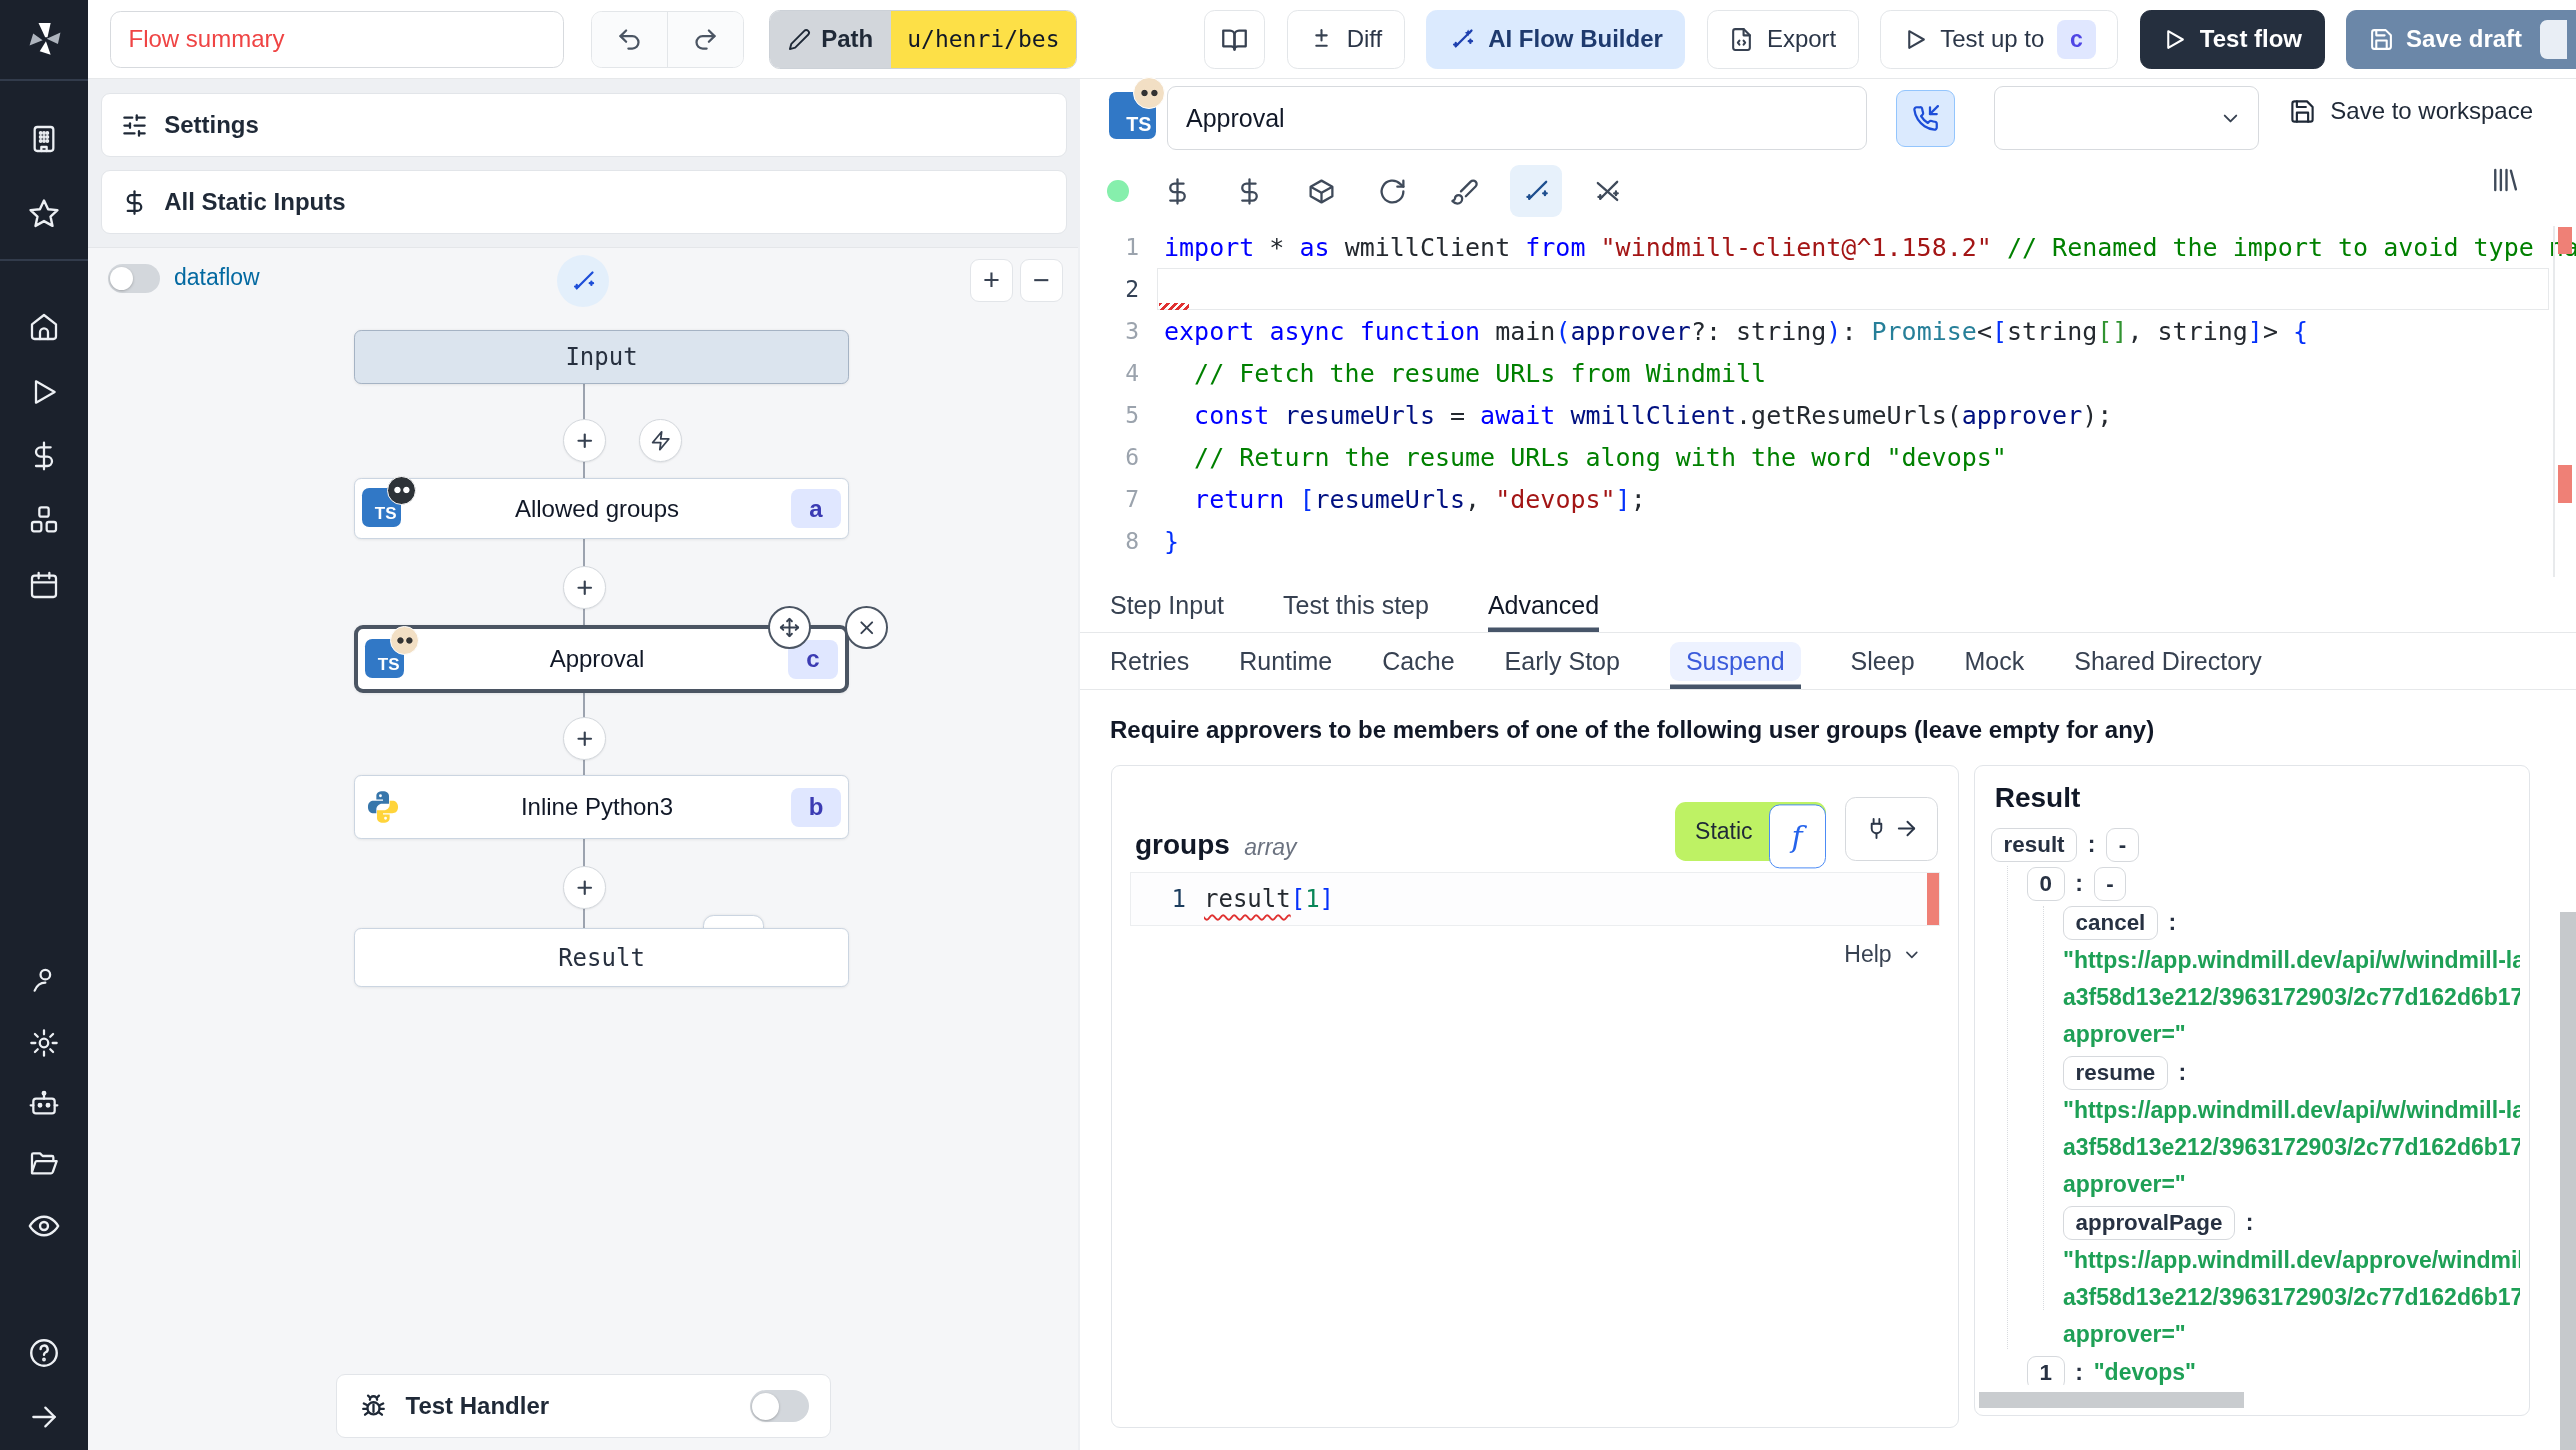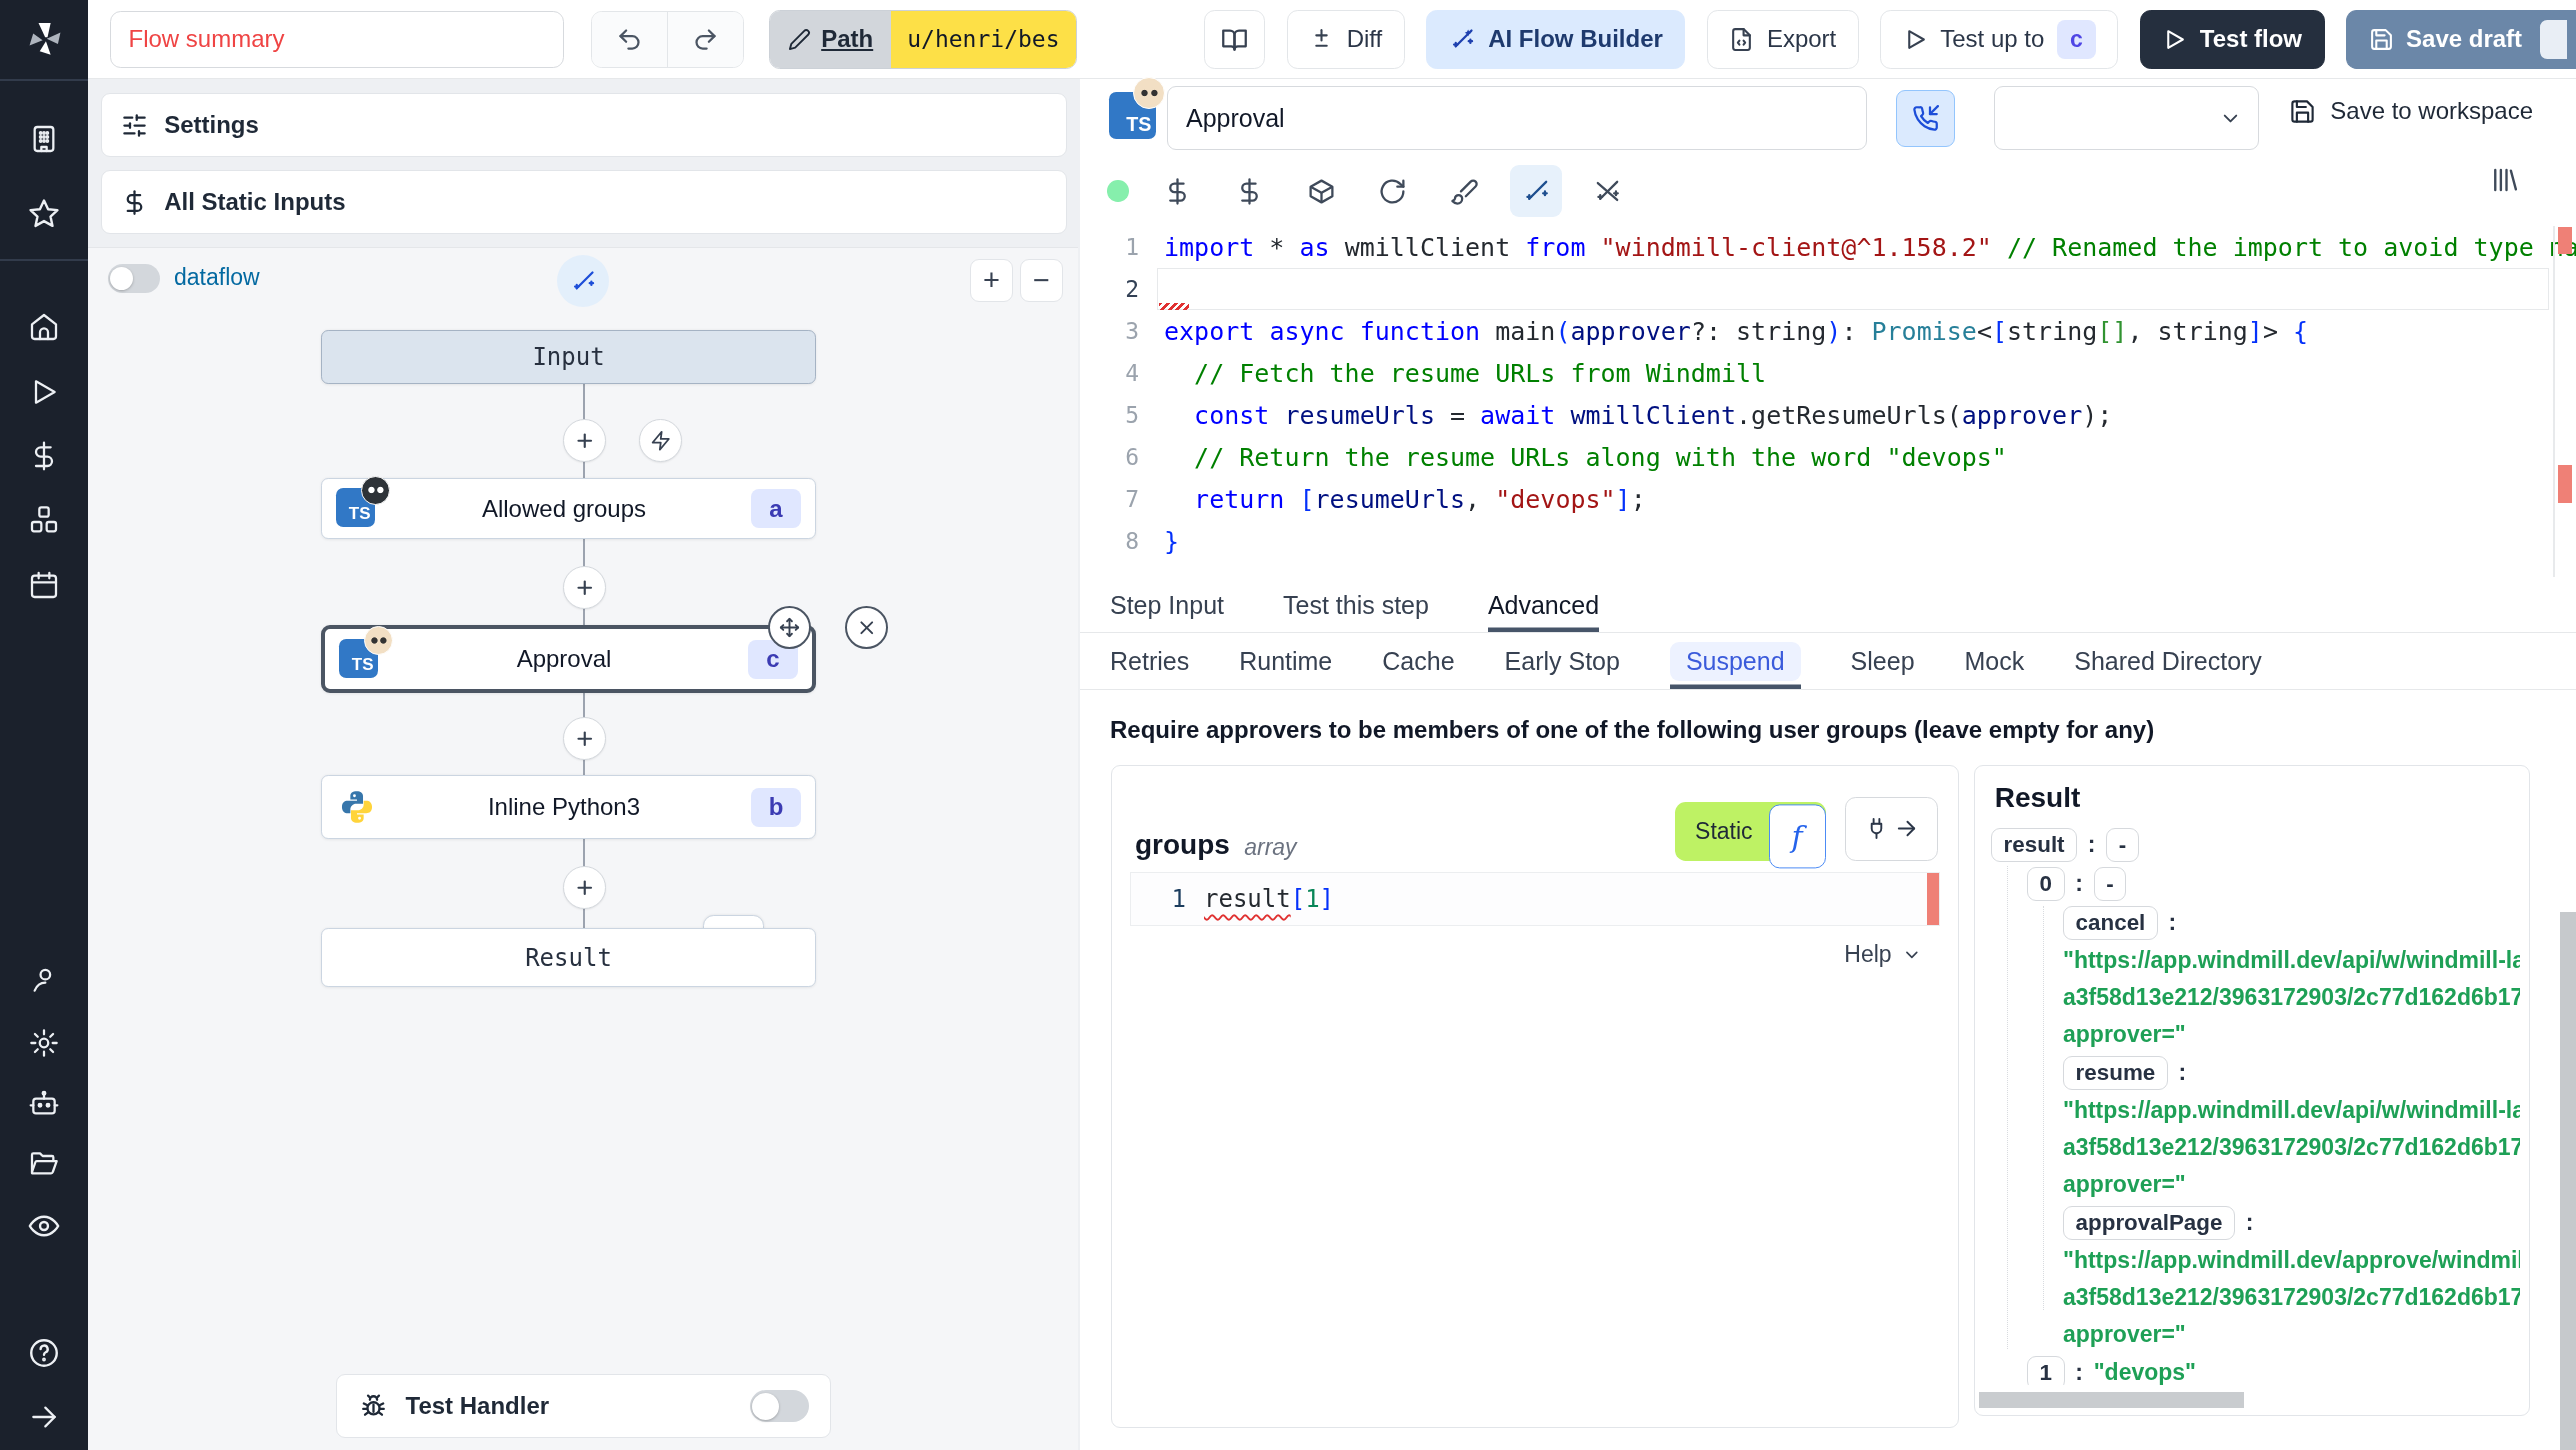--- a/index.html
+++ b/index.html
@@ -7,21 +7,21 @@
   svg{display:block;}
   
   #topbar{position:absolute;left:88px;top:0;right:0;height:79px;background:#fff;border-bottom:1.8px solid #e6e8ea;display:flex;align-items:center;padding:0 0 0 21.5px;box-sizing:border-box;overflow:hidden;}
   .inputbox{height:57px;border:1.8px solid #d7dade;border-radius:10.7px;background:#fff;font-size:24px;color:#ef4444;padding:0 18px;box-sizing:border-box;font-family:"Liberation Sans",sans-serif;}
   .btn{display:inline-flex;align-items:center;gap:12.5px;height:59px;border:1.8px solid #e3e6e9;border-radius:10.7px;background:#fff;color:#2b3648;font-size:24px;padding:0 21.5px;box-sizing:border-box;white-space:nowrap;}
   .btn .ic{color:#374151;}
   .btn-group{display:inline-flex;border:1.8px solid #e3e6e9;border-radius:10.7px;overflow:hidden;}
   .btn-group>div{display:flex;align-items:center;justify-content:center;width:75px;height:55px;background:#fafbfc;color:#4b5563;}
   .btn-group>div:first-child{border-right:1.8px solid #e3e6e9;}
   #path-group{display:inline-flex;border:1.8px solid #ccd1d7;border-radius:10.7px;overflow:hidden;height:59px;box-sizing:border-box;}
-  #path-left{display:flex;align-items:center;gap:10.7px;background:#d2d6db;padding:0 18px;font-size:24px;font-weight:bold;color:#1f2937;text-decoration:underline;}
+  #path-left{display:flex;align-items:center;gap:10.7px;background:#d2d6db;padding:0 18px;font-size:24px;font-weight:bold;color:#1f2937;}
   #path-right{display:flex;align-items:center;background:#fde047;padding:0 16px;font-family:"DejaVu Sans Mono",monospace;font-size:23px;color:#111827;}
   .btn-ai{background:#dbeafe;border-color:#dbeafe;color:#1e3a6e;font-weight:bold;}
   .btn-ai .ic{color:#1e40af;}
   .btn-dark{background:#252f3e;border-color:#252f3e;color:#fff;font-weight:bold;}
   .btn-dark .ic{color:#fff;}
   .btn-save{background:#6b87a8;border-color:#6b87a8;color:#fff;font-weight:bold;}
   .btn-save .ic{color:#fff;}
   .mini-badge{display:inline-flex;align-items:center;justify-content:center;min-width:39px;height:39px;border-radius:8px;background:#e0e7ff;color:#4f46e5;font-weight:bold;font-size:23px;}
   
   #sidebar{position:absolute;left:0;top:0;width:88px;height:1451px;background:#1b212c;}
@@ -30,21 +30,21 @@
   
   #leftpanel{position:absolute;left:88px;top:79px;width:993px;bottom:0;background:#eef0f3;border-right:1.8px solid #e3e5e8;box-sizing:border-box;}
   .panel-card{position:absolute;left:12.5px;width:966px;height:64px;background:#fff;border:1.8px solid #e2e5e9;border-radius:9px;display:flex;align-items:center;gap:16px;padding:0 19.7px;box-sizing:border-box;font-size:24px;font-weight:bold;color:#1f2937;}
   #canvas{position:absolute;left:0;right:1.8px;top:168px;bottom:0;background:#f5f6f8;border-top:1.8px solid #e4e6e9;}
   .toggle{position:relative;border-radius:894px;background:#d3d7dc;}
   .toggle .knob{position:absolute;left:2.7px;top:2.7px;background:#fff;border-radius:50%;box-shadow:0 0.9px 2.7px rgba(0,0,0,.25);}
   #dataflow-row{position:absolute;left:19.7px;top:16px;display:flex;align-items:flex-start;gap:14.3px;font-size:23px;color:#0369a1;}
   #wand-fab{position:absolute;left:469px;top:7.2px;width:52px;height:52px;border-radius:50%;background:#e3effb;display:flex;align-items:center;justify-content:center;color:#1d4ed8;}
   .zoombtn{position:absolute;top:10.7px;width:41px;height:41px;background:#fff;border:1.8px solid #e2e5e9;border-radius:9px;font-size:29px;color:#374151;display:flex;align-items:center;justify-content:center;}
   #connector{position:absolute;left:495px;top:134px;width:1.8px;height:549px;background:#9ca3af;}
-  .node{position:absolute;left:233px;width:495px;background:#fff;border:1.8px solid #cbd5e1;border-radius:7.2px;box-shadow:0 0.9px 2.7px rgba(0,0,0,.07);display:flex;align-items:center;padding:0 14px;box-sizing:border-box;}
+  .node{position:absolute;left:266px;width:495px;background:#fff;border:1.8px solid #cbd5e1;border-radius:7.2px;box-shadow:0 0.9px 2.7px rgba(0,0,0,.07);display:flex;align-items:center;padding:0 7px;box-sizing:border-box;}
   .node-io{justify-content:center;font-family:"DejaVu Sans Mono",monospace;font-size:24px;color:#27303f;}
   .node-label{flex:1;text-align:center;font-size:24px;color:#111827;}
   .node-badge{display:inline-flex;align-items:center;justify-content:center;width:50px;height:39px;border-radius:8px;background:#e0e7ff;color:#3b3bb3;font-weight:bold;font-size:24px;}
   .lang-wrap{position:relative;width:41px;height:41px;flex:none;}
   .ts-badge{width:39px;height:39px;border-radius:7.2px;background:#3178c6;color:#fff;font-weight:bold;font-size:17px;display:flex;align-items:flex-end;justify-content:flex-end;padding:0 4.5px 2.7px 0;box-sizing:border-box;}
   .avatar{position:absolute;top:-12.5px;right:-12.5px;width:27px;height:27px;border-radius:50%;border:1.8px solid #fff;}
   .avatar-dark{background:radial-gradient(circle at 35% 48%,#fff 2.7px,transparent 3.6px),radial-gradient(circle at 68% 48%,#fff 2.7px,transparent 3.6px),#2e3338;}
   .avatar-baby{background:radial-gradient(circle at 35% 50%,#333 2.7px,transparent 3.6px),radial-gradient(circle at 68% 50%,#333 2.7px,transparent 3.6px),#f2dfc4;}
   .plus-circle{position:absolute;width:41px;height:41px;border-radius:50%;background:#fff;border:1.8px solid #d4d8dd;box-shadow:0 0.9px 1.8px rgba(0,0,0,.08);display:flex;align-items:center;justify-content:center;color:#374151;}
   .sel-ring{border:4.5px solid #4b5563 !important;border-radius:9px;}

